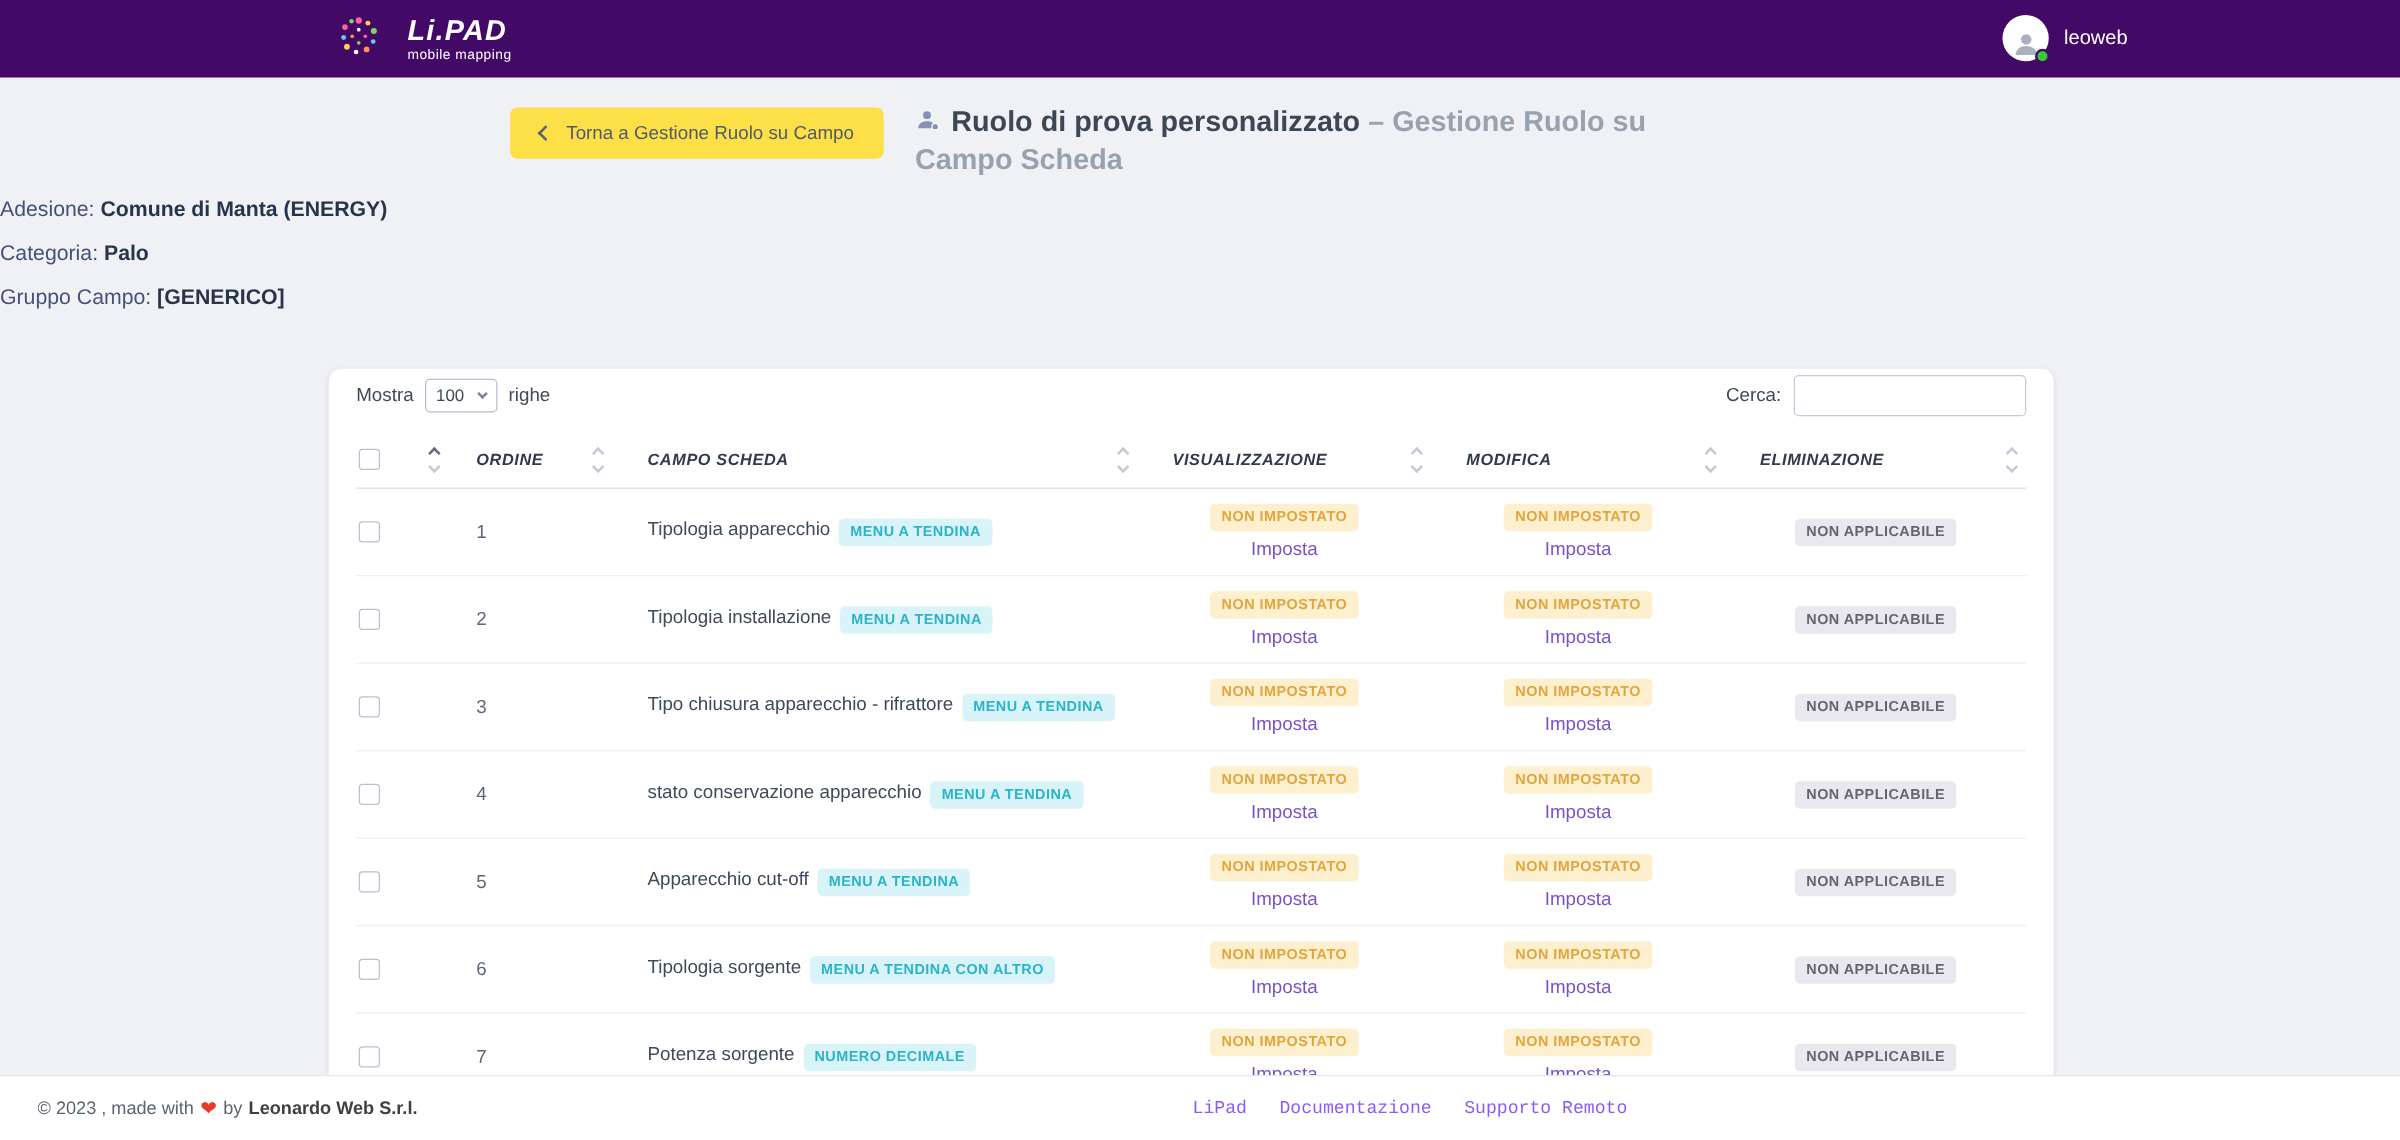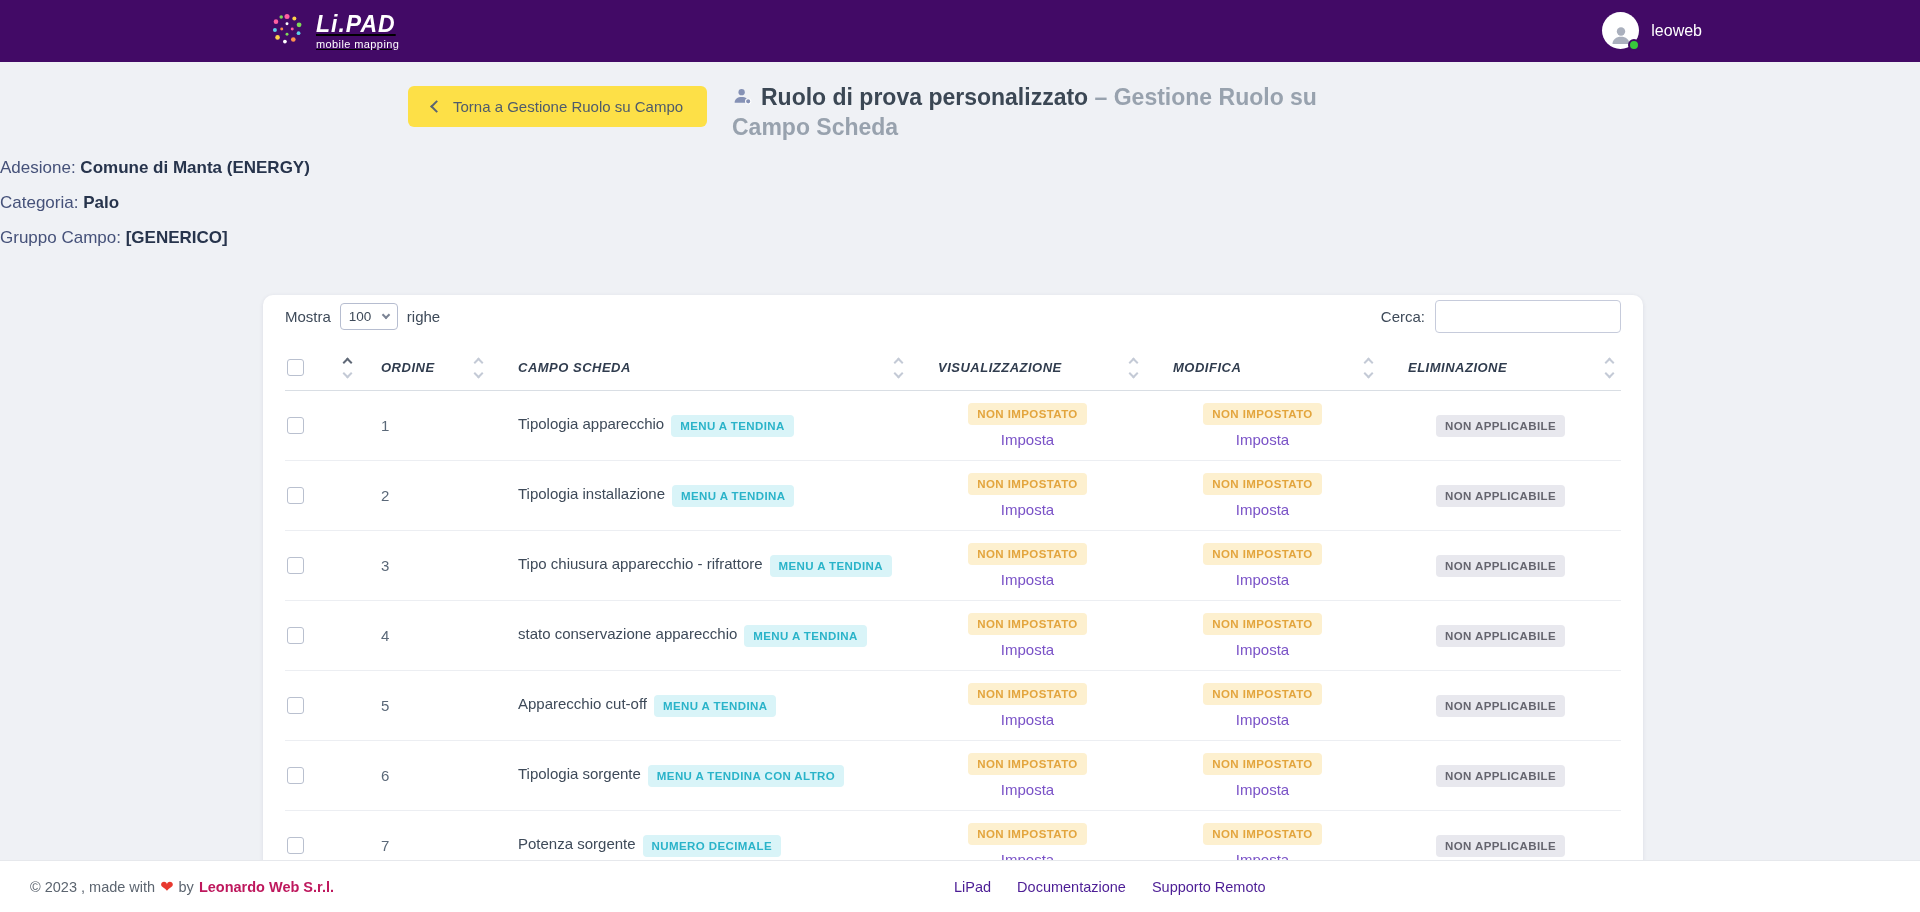--- a/index.html
+++ b/index.html
@@ -10,21 +10,21 @@
     --heart:#e8392f; --online:#38c83c;
   }
   *{box-sizing:border-box;margin:0;padding:0;}
   html,body{width:1920px;height:912px;}
   body{
     font-family:"Liberation Sans", sans-serif;
     background:#eff1f5; position:relative; overflow:hidden;
   }
   
   .topbar{position:absolute;top:0;left:0;width:1920px;height:62px;background:var(--brand);}
-  .logo{position:absolute;left:266px;top:8px;display:flex;align-items:center;gap:8px;cursor:pointer;text-decoration:underline;}
+  .logo{position:absolute;left:266px;top:8px;display:flex;align-items:center;gap:18px;cursor:pointer;}
   .logo-text{display:flex;flex-direction:column;align-items:flex-start;line-height:1;}
   .logo-title{color:#fff;font-size:23px;font-weight:bold;font-style:italic;letter-spacing:1px;}
   .logo-sub{color:#fff;font-size:11px;margin-top:3px;letter-spacing:.4px;align-self:flex-end;}
   .userbox{position:absolute;right:218px;top:12px;display:flex;align-items:center;gap:12px;cursor:pointer;}
   .avatar{width:37px;height:37px;border-radius:50%;background:#fff;display:flex;align-items:flex-end;justify-content:center;position:relative;overflow:visible;}
   .avatar svg{margin-bottom:2px;}
   .status-dot{position:absolute;right:-1px;bottom:-2px;width:12px;height:12px;border-radius:50%;background:var(--online);border:2px solid var(--brand);}
   .username{color:#fff;font-size:16px;}
   
   .back-btn{position:absolute;left:408px;top:86px;height:41px;padding:0 24px;background:#fde047;border:none;border-radius:6px;
@@ -71,24 +71,24 @@
   .campo-name{font-size:15px;color:#3e4a59;}
   .td-center{display:flex;flex-direction:column;align-items:center;gap:6px;}
   .badge{display:inline-block;font-size:11.5px;font-weight:700;letter-spacing:.4px;padding:5px 9px;border-radius:4px;white-space:nowrap;}
   .badge-type{background:var(--type-bg);color:var(--type-text);}
   .badge-warn{background:var(--warn-bg);color:var(--warn-text);}
   .badge-muted{background:var(--muted-bg);color:var(--muted-text);}
   .link{font-size:15px;color:var(--link);cursor:pointer;text-decoration:none;}
   
   .footer{position:absolute;left:0;bottom:0;width:1920px;height:52px;background:#fff;border-top:1px solid #e6e8ec;}
   .footer-left{position:absolute;left:30px;top:0;height:100%;display:flex;align-items:center;gap:5px;font-size:14.5px;color:#5c6570;}
-  .footer-left b{color:#be185d;}
+  .footer-left b{color:#404040;}
   .heart{color:var(--heart);font-size:16px;}
   .footer-links{position:absolute;left:954px;top:0;height:100%;display:flex;align-items:center;gap:26px;}
-  .footer-links a{font-size:14.5px;color:#4c1d95;text-decoration:none;cursor:pointer;}
+  .footer-links a{font-size:14.5px;color:#8b5cf6;text-decoration:none;cursor:pointer;font-family:Liberation Mono, monospace;}
 </style>
 </head>
 <body>
 
 <div class="topbar">
   <div class="logo">
     <span>
       <svg width="42" height="42" viewBox="0 0 40 40">
         <circle cx="20" cy="8" r="2.4" fill="#ff5fa2"></circle>
           <circle cx="27" cy="10" r="1.9" fill="#ffd24a"></circle>

